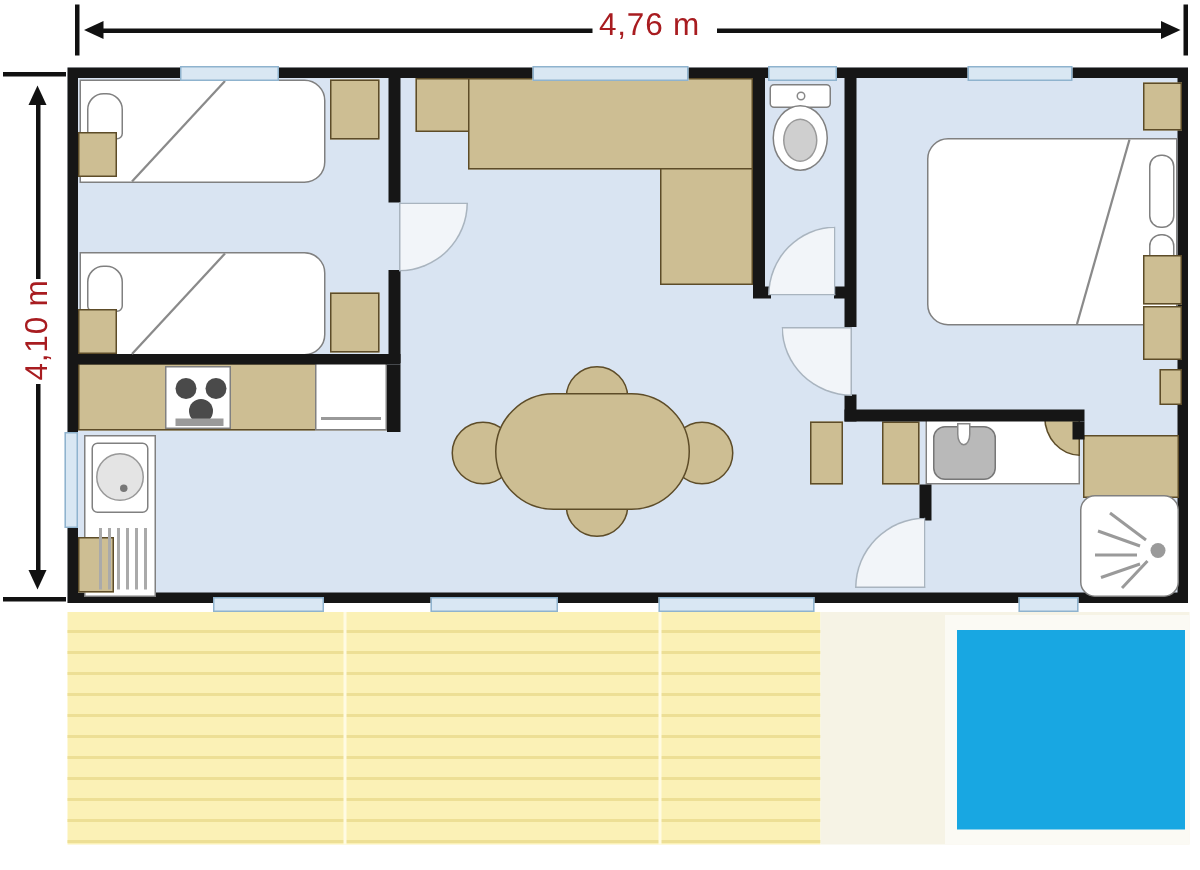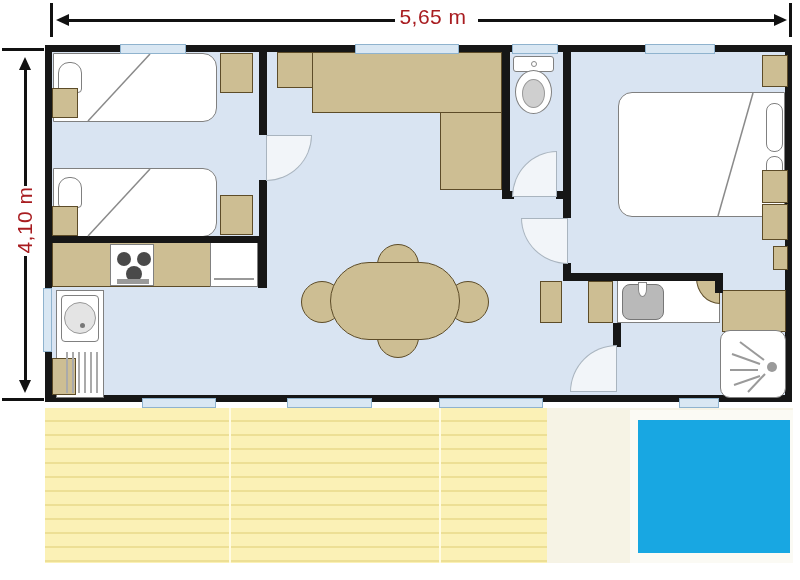--- a/index.html
+++ b/index.html
@@ -30,21 +30,21 @@
 <body>
 
 <div id="plan">
 
   <div class="dimline" style="left:50px;top:3px;width:3px;height:34px;"></div>
   <div class="dimline" style="left:789px;top:3px;width:3px;height:34px;"></div>
   <div class="arr" style="left:56px;top:14px;border-top:6px solid transparent;border-bottom:6px solid transparent;border-right:13px solid #111;"></div>
   <div class="arr" style="left:774px;top:14px;border-top:6px solid transparent;border-bottom:6px solid transparent;border-left:13px solid #111;"></div>
   <div class="dimline" style="left:68px;top:19px;width:327px;height:3px;"></div>
   <div class="dimline" style="left:478px;top:19px;width:297px;height:3px;"></div>
-  <div class="dimtext" style="left:385px;top:5px;width:96px;">5,65 m</div>
+  <div class="dimtext" style="left:385px;top:5px;width:96px;">4,76 m</div>
 
   <div class="dimline" style="left:2px;top:48px;width:42px;height:3px;"></div>
   <div class="dimline" style="left:2px;top:398px;width:42px;height:3px;"></div>
   <div class="arr" style="left:19px;top:57px;border-left:6px solid transparent;border-right:6px solid transparent;border-bottom:13px solid #111;"></div>
   <div class="arr" style="left:19px;top:380px;border-left:6px solid transparent;border-right:6px solid transparent;border-top:13px solid #111;"></div>
   <div class="dimline" style="left:24px;top:70px;width:3px;height:116px;"></div>
   <div class="dimline" style="left:24px;top:256px;width:3px;height:124px;"></div>
   <div class="dimtext" style="left:-20px;top:208px;width:90px;transform:rotate(-90deg);">4,10 m</div>
 
   <div class="abs" style="left:45px;top:45px;width:747px;height:357px;background:var(--floor);border:7px solid var(--wall);z-index:1;"></div>

